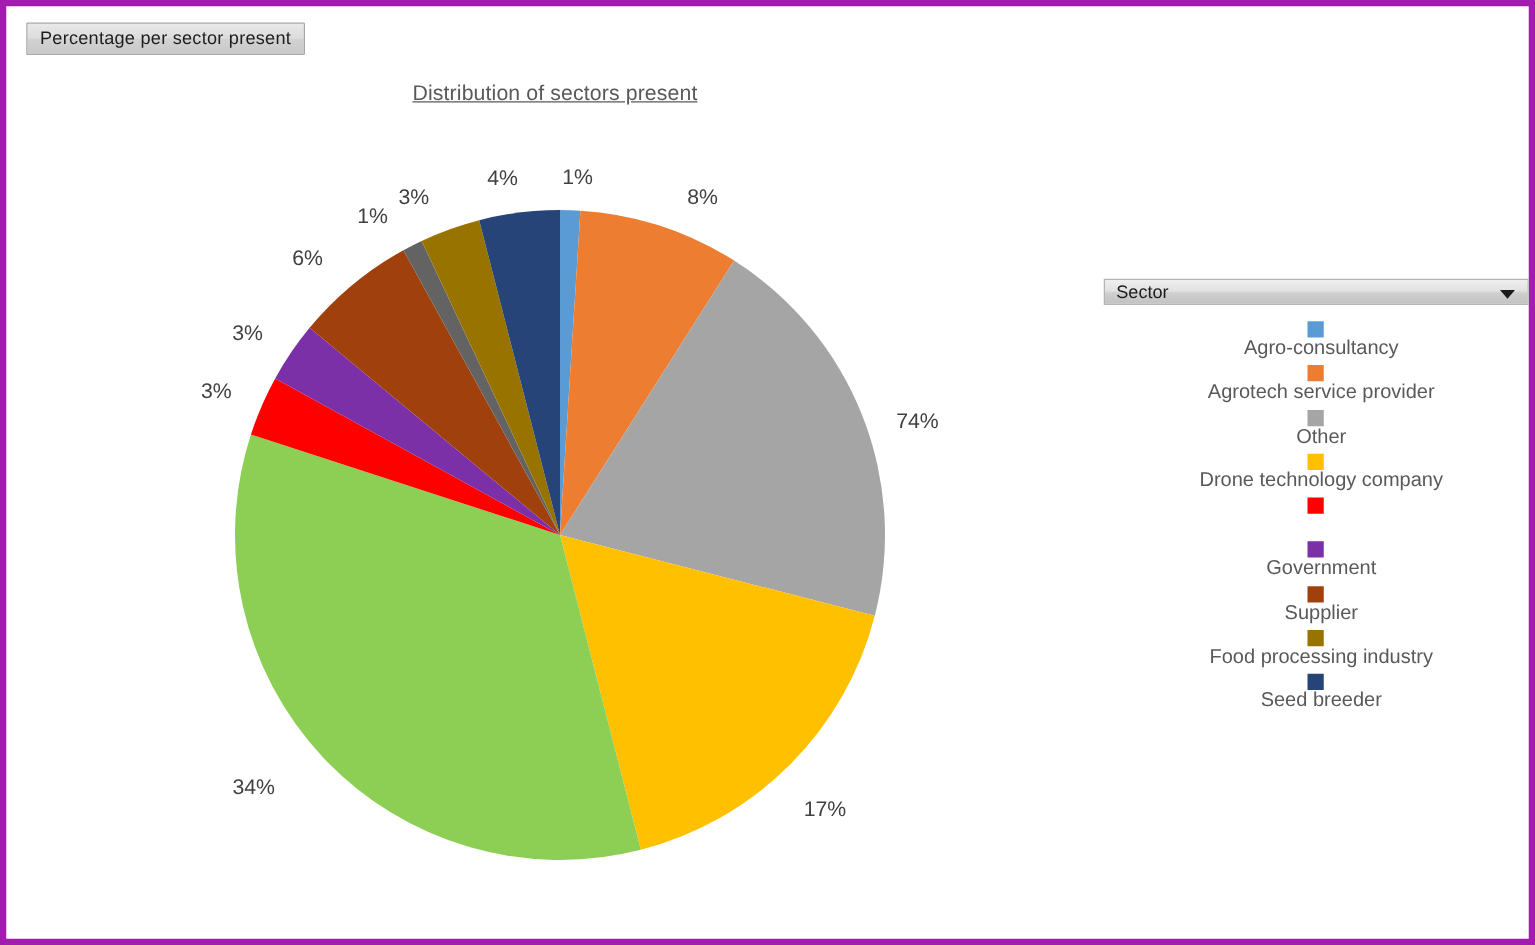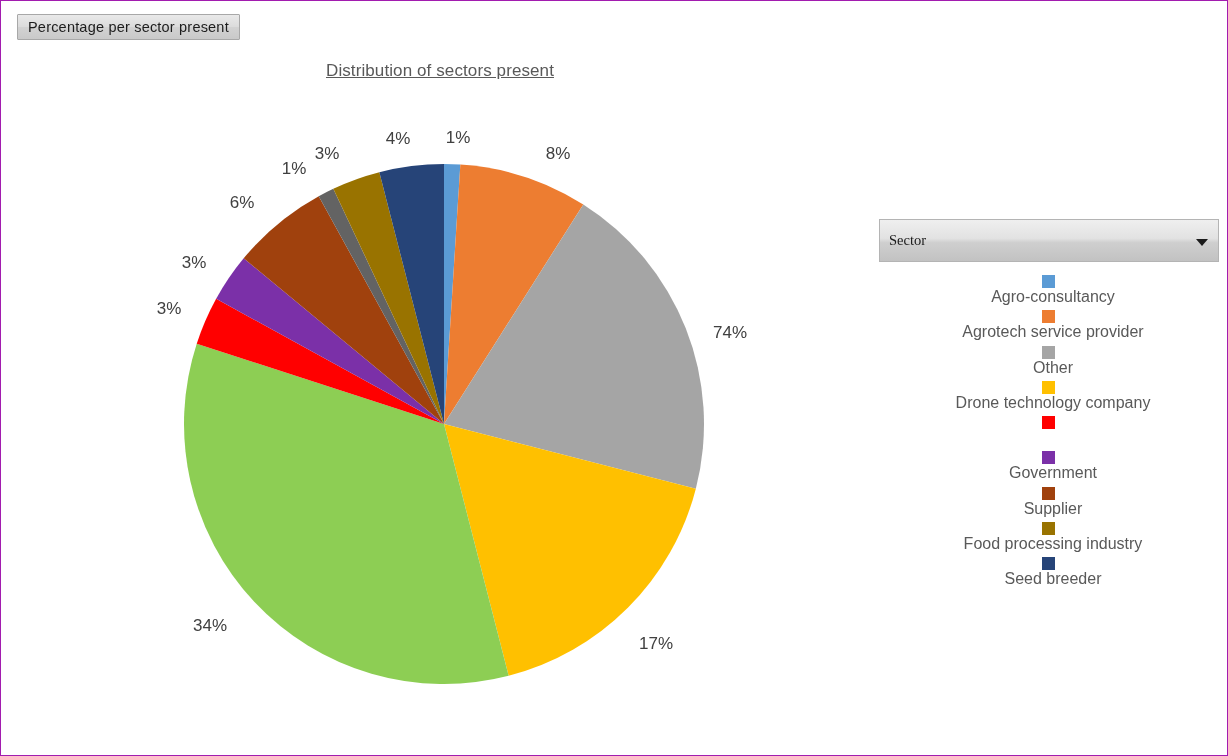--- a/index.html
+++ b/index.html
@@ -10,21 +10,21 @@
     width: 1228px; height: 756px;
     font-family: "Liberation Sans", sans-serif;
     overflow: hidden;
     position: relative;
   }
   #page {
     position: absolute;
     left: 0; top: 0;
     width: 1228px; height: 756px;
     box-sizing: border-box;
-    border: 1px solid #a21caf;
+    border: 5px solid #a21caf;
     background: #ffffff;
     overflow: hidden;
   }
 
   
   #field-tag {
     position: absolute;
     left: 16px; top: 13px;
     height: 26px;
     box-sizing: border-box;
@@ -71,30 +71,29 @@
   }
 
   
   #legend {
     position: absolute;
     left: 878px; top: 218px;
     width: 340px;
   }
   #legend-header {
     position: relative;
-    height: 43px;
+    height: 21px;
     box-sizing: border-box;
     background: linear-gradient(to bottom, #efefef 0%, #e2e2e2 45%, #cfcfcf 55%, #c2c2c2 100%);
     border: 1px solid #b4b4b4;
     display: flex;
     align-items: center;
     padding-left: 9px;
     font-size: 14.5px;
     color: #1b1b1b;
-    font-family: Liberation Serif, serif;
   }
   #legend-caret {
     position: absolute;
     right: 10px; top: 50%;
     margin-top: -2px;
     width: 0; height: 0;
     border-left: 6px solid transparent;
     border-right: 6px solid transparent;
     border-top: 7px solid #1b1b1b;
   }
@@ -145,21 +144,21 @@
         <path d="M 433 323 L 232.67 157.27 A 260 260 0 0 1 307.74 95.16 Z" fill="#A0410D" stroke="none"></path>
         <path d="M 433 323 L 307.74 95.16 A 260 260 0 0 1 322.30 87.74 Z" fill="#636363" stroke="none"></path>
         <path d="M 433 323 L 322.30 87.74 A 260 260 0 0 1 368.34 71.17 Z" fill="#997300" stroke="none"></path>
         <path d="M 433 323 L 368.34 71.17 A 260 260 0 0 1 433.00 63.00 Z" fill="#264478" stroke="none"></path>
       </svg>
     <div id="pie-labels">
         <div class="pie-label" style="left: 447px; top: 37px;">1%</div>
         <div class="pie-label" style="left: 547px; top: 53px;">8%</div>
         <div class="pie-label" style="left: 719px; top: 232px;">74%</div>
         <div class="pie-label" style="left: 645px; top: 543px;">17%</div>
-        <div class="pie-label" style="left: 199px; top: 525px;">34%</div>
+        <div class="pie-label" style="left: 188px; top: 525px;">34%</div>
         <div class="pie-label" style="left: 158px; top: 208px;">3%</div>
         <div class="pie-label" style="left: 183px; top: 162px;">3%</div>
         <div class="pie-label" style="left: 231px; top: 102px;">6%</div>
         <div class="pie-label" style="left: 283px; top: 68px;">1%</div>
         <div class="pie-label" style="left: 316px; top: 53px;">3%</div>
         <div class="pie-label" style="left: 387px; top: 38px;">4%</div>
       </div>
   </div>
 
   <div id="legend">

